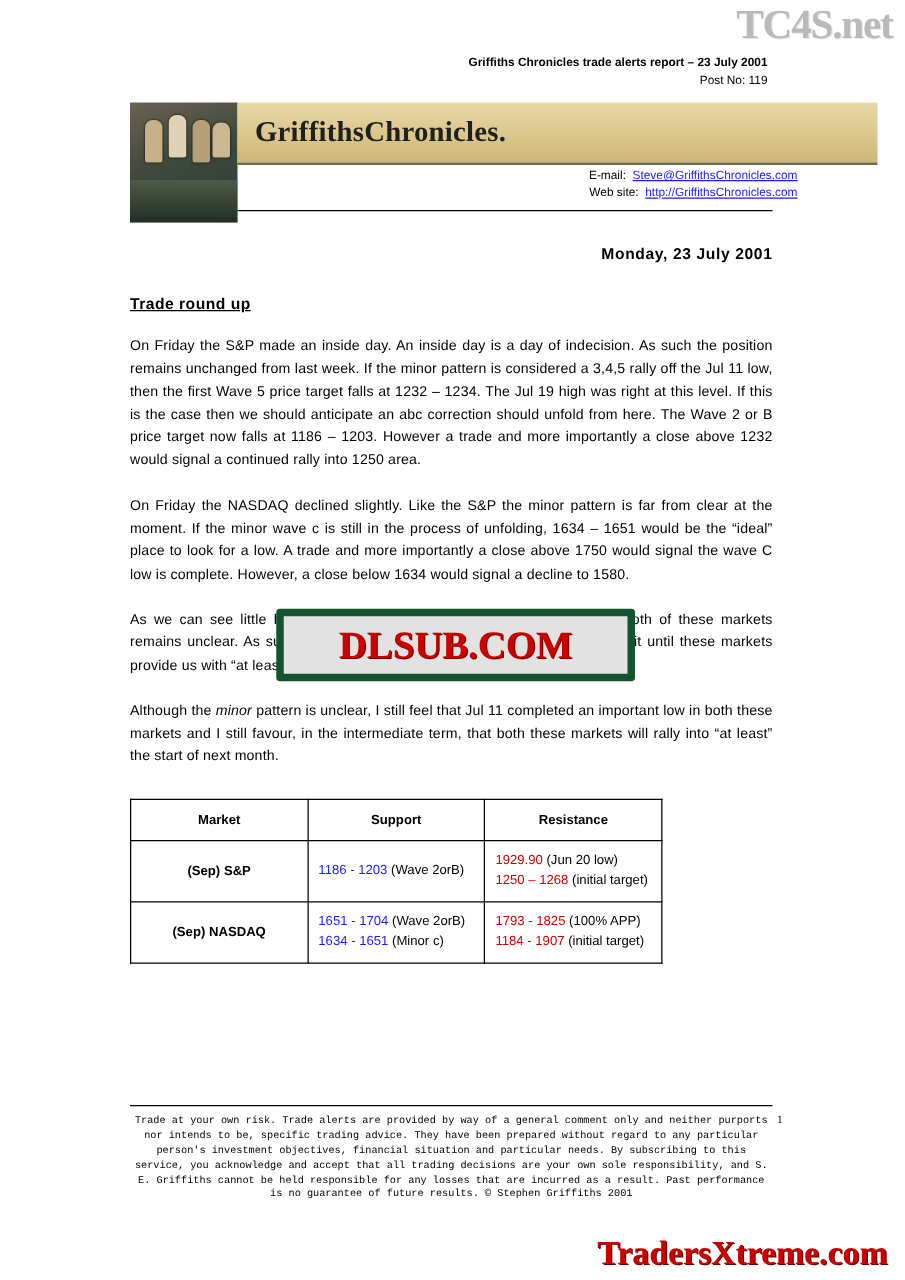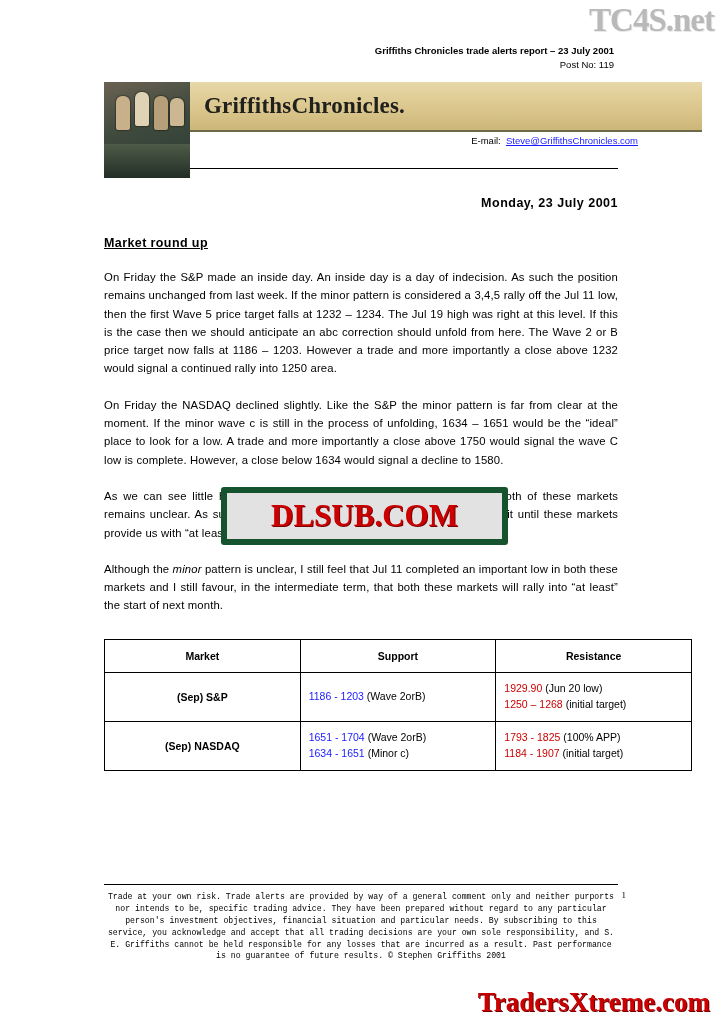--- a/index.html
+++ b/index.html
@@ -190,21 +190,21 @@
     margin: 0 0 18px 0;
     text-align: justify;
     color: #000;
     letter-spacing: 0.15px;
   }
   p.para em { font-style: italic; }
 
   
   table.levels {
     border-collapse: collapse;
-    width: 588px;
+    width: 426px;
     margin-top: 24px;
     table-layout: fixed;
   }
   table.levels th, table.levels td {
     border: 1px solid #000;
     padding: 6px 8px;
     font-size: 10.5px;
     vertical-align: middle;
   }
   table.levels th {
@@ -269,27 +269,31 @@
     <div class="ground"></div>
   </div>
   <div class="banner-title">
     <span>GriffithsChronicles.</span>
   </div>
   <div class="contact">
     <div>
       <span class="lbl">E-mail:</span>
       &nbsp;<a href="#">Steve@GriffithsChronicles.com</a>
     </div>
+    <div>
+      <span class="lbl">Web site:</span>
+      &nbsp;<a href="#">http://GriffithsChronicles.com</a>
+    </div>
   </div>
   <div class="banner-rule"></div>
 </div>
 
 <div class="doc">
   <div class="dateline">Monday,  23 July 2001</div>
-  <h2 class="section">Market  round  up</h2>
+  <h2 class="section">Trade  round  up</h2>
 
   <p class="para">On Friday the S&amp;P made an inside day. An inside day is a day of  indecision. As such  the  position  remains  unchanged  from  last  week.  If  the  minor  pattern  is considered a 3,4,5 rally off the Jul 11 low, then the first Wave 5 price target falls at 1232 – 1234.  The Jul 19 high was right at this level.  If this is the case then we should anticipate an abc correction should unfold from here. The Wave 2 or B price target now falls at 1186 – 1203. However a trade and more importantly a close above 1232 would signal a continued rally into 1250 area.</p>
   <p class="para">On Friday the NASDAQ declined slightly. Like the S&amp;P the minor pattern is far from clear at  the  moment.    If  the  minor  wave  c  is  still  in  the  process  of unfolding, 1634 – 1651 would be the “ideal” place to look for a low. A trade and more  importantly  a  close  above  1750  would  signal  the  wave  C  low  is  complete. However, a close below 1634 would signal a decline to 1580.</p>
   <p class="para">As we can see little has changed since last week, the minor  pattern in both of these  markets  remains  unclear.  As  suggested  last  week,  the  best  course  of action  is  to  wait  until  these  markets  provide  us  with  “at  least”  initial confirmation of the minor pattern.</p>
   <p class="para">Although  the  <em>minor</em>  pattern  is  unclear,  I  still  feel  that  Jul 11  completed  an important low in both these markets and I still favour, in the intermediate term, that both these markets will rally into “at least” the start of next month.</p>
 
   <table class="levels">
     <thead>
       <tr>
         <th>Market</th>

